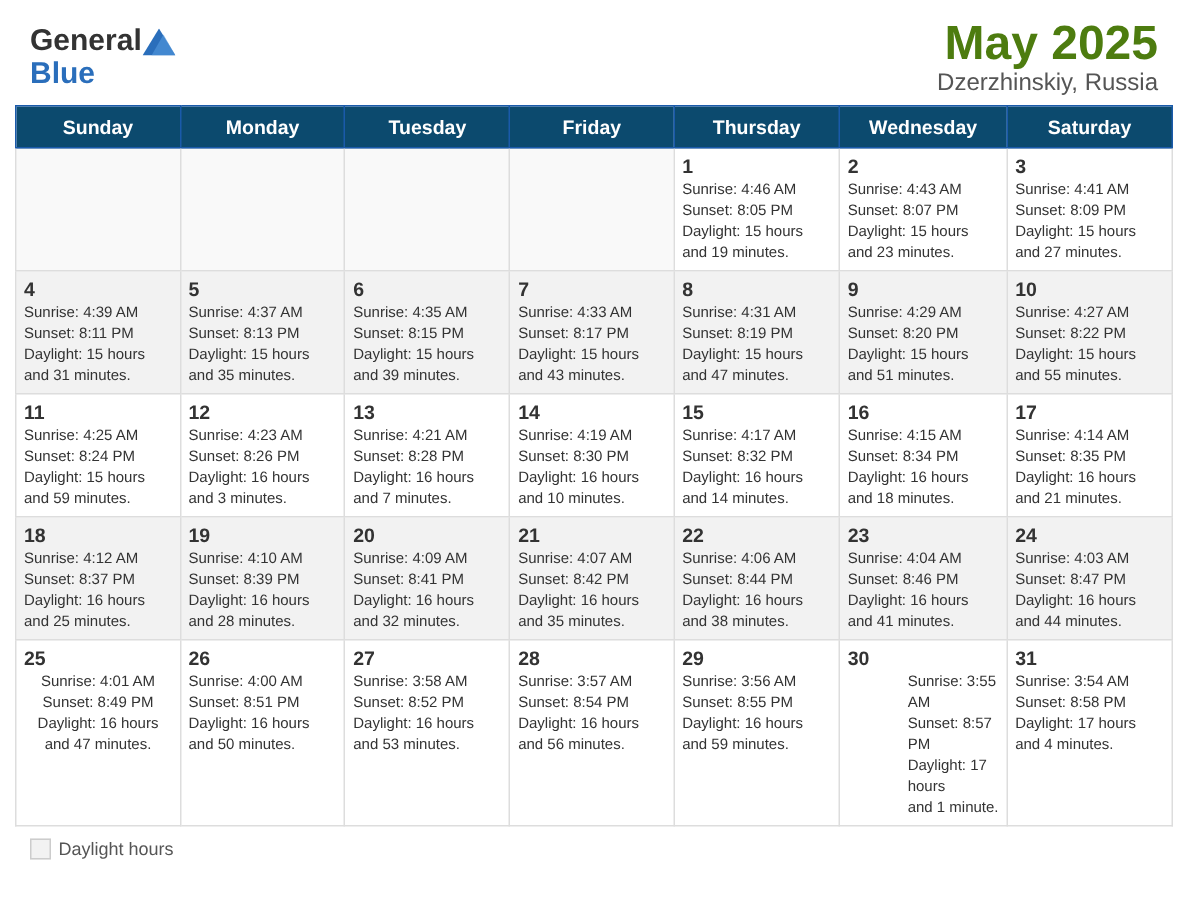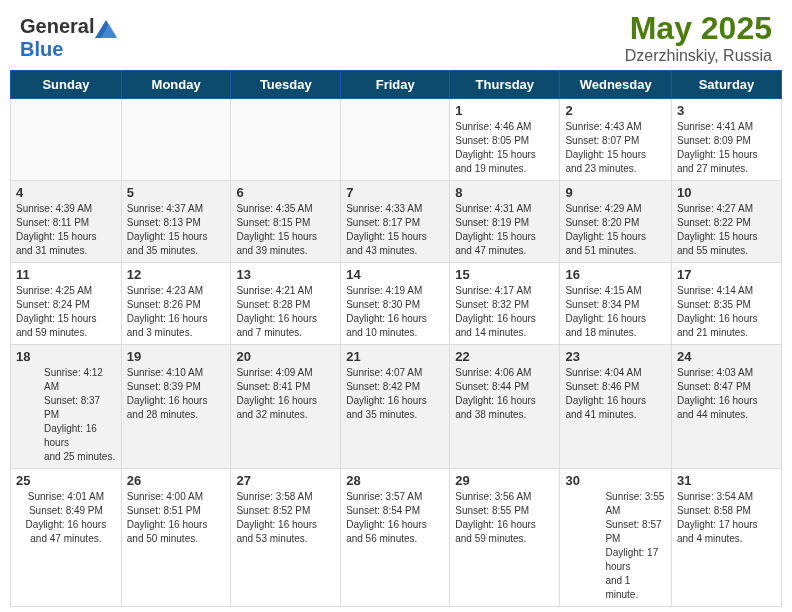--- a/index.html
+++ b/index.html
@@ -183,21 +183,21 @@
           <div class="day-number">17</div>
           <div class="day-info" style="white-space: pre-line;">Sunrise: 4:14 AM
 Sunset: 8:35 PM
 Daylight: 16 hours
 and 21 minutes.</div>
         </td>
       </tr>
       <tr>
         <td class="day-cell shaded">
           <div class="day-number">18</div>
-          <div class="day-info" style="white-space: pre-line; margin-left: 28px;">Sunrise: 4:12 AM
+          <div class="day-info" style="white-space: pre-line;">Sunrise: 4:12 AM
 Sunset: 8:37 PM
 Daylight: 16 hours
 and 25 minutes.</div>
         </td>
         <td class="day-cell shaded">
           <div class="day-number">19</div>
           <div class="day-info" style="white-space: pre-line;">Sunrise: 4:10 AM
 Sunset: 8:39 PM
 Daylight: 16 hours
 and 28 minutes.</div>

